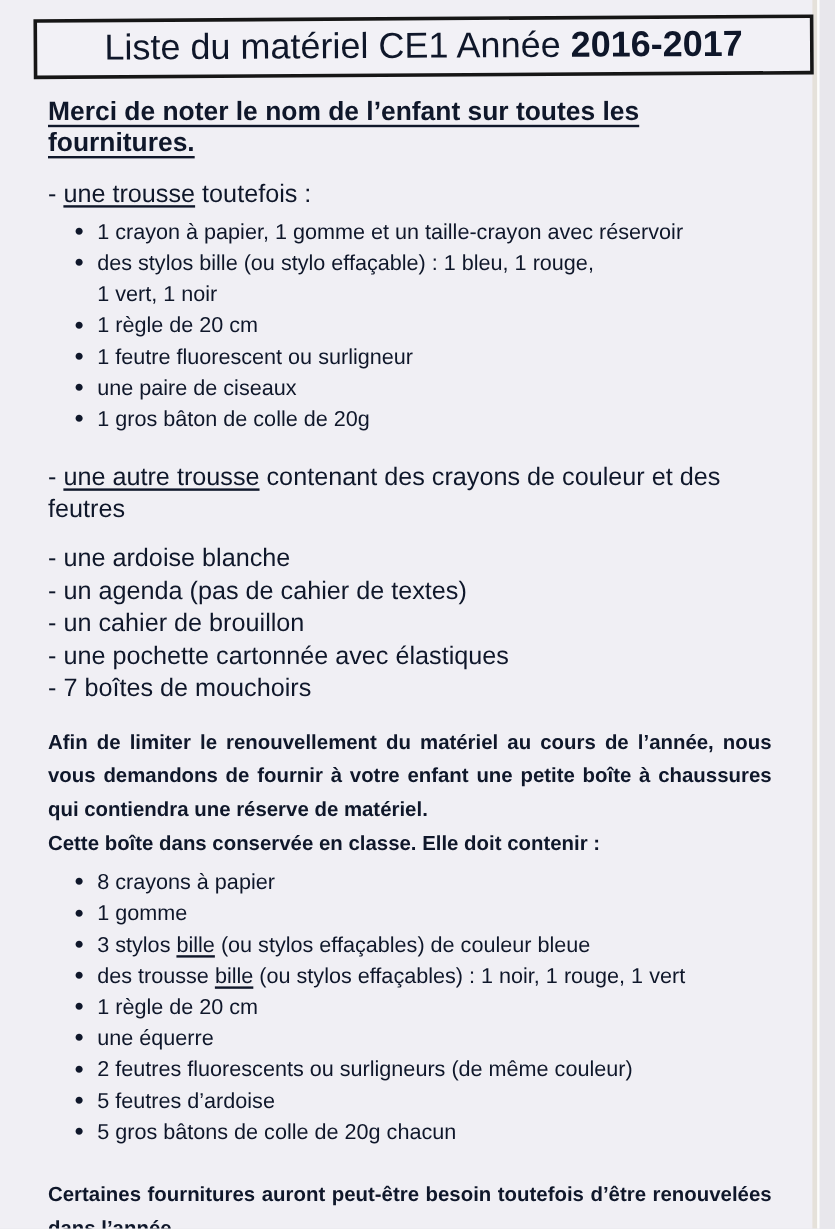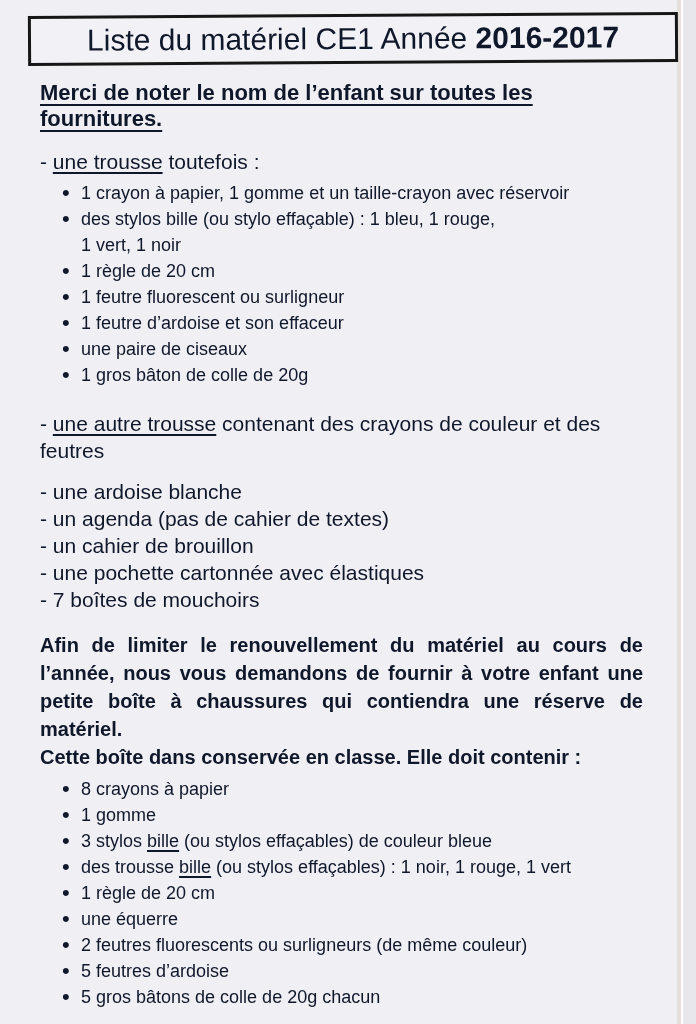--- a/index.html
+++ b/index.html
@@ -92,21 +92,21 @@
 
   .dash-list { margin-top: 14px; }
   .dash-list p {
     margin: 0 30px 0 40px;
     font-size: 21px;
     line-height: 27px;
   }
 
   .bold-para {
     margin: 18px 40px 0 40px;
-    font-size: 20px;
+    font-size: 17px;
     line-height: 28px;
     font-weight: bold;
     text-align: justify;
   }
   .subline {
     margin-top: 0;
     text-align: left;
   }
   .reserve-list { margin-top: 8px; }
   .footer-para { margin-top: 26px; }
@@ -125,21 +125,20 @@
   <p class="notice">Merci de noter le nom de l’enfant sur toutes les fournitures.</p>
 
   <p class="lead"><span>- </span><span class="u">une trousse</span><span> toutefois :</span></p>
 
   <ul class="bullets">
     <li><span class="item-text">1 crayon à papier, 1 gomme et un taille-crayon avec réservoir</span></li>
     <li><span class="item-text">des stylos bille (ou stylo effaçable) : 1 bleu, 1 rouge,
 1 vert, 1 noir</span></li>
     <li><span class="item-text">1 règle de 20 cm</span></li>
     <li><span class="item-text">1 feutre fluorescent ou surligneur</span></li>
-    <li><span class="item-text">1 feutre d’ardoise et son effaceur</span></li>
     <li><span class="item-text">une paire de ciseaux</span></li>
     <li><span class="item-text">1 gros bâton de colle de 20g</span></li>
   </ul>
 
   <p class="lead" style="margin-top:22px"><span>- </span><span class="u">une autre trousse</span><span> contenant des crayons de couleur et des feutres</span></p>
 
   <div class="dash-list">
     <p>- une ardoise blanche</p>
     <p>- un agenda (pas de cahier de textes)</p>
     <p>- un cahier de brouillon</p>

